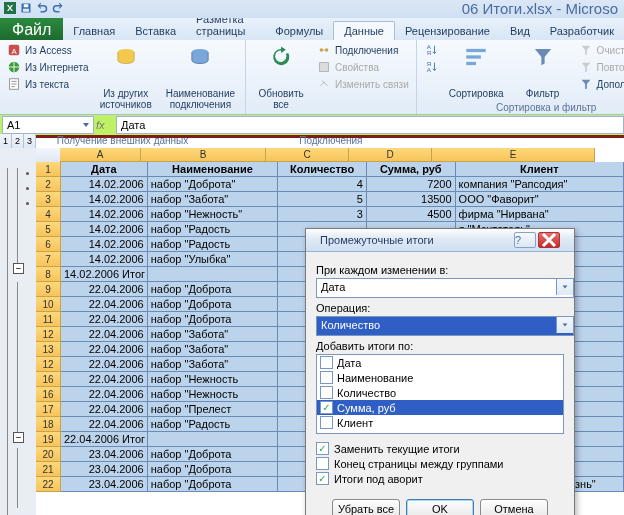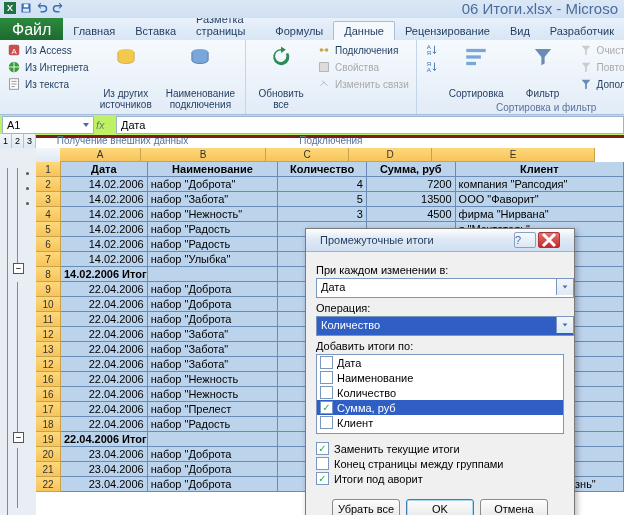--- a/index.html
+++ b/index.html
@@ -45,21 +45,21 @@
 .gutter{position:absolute;left:0;top:0;width:36px;bottom:0;background:#e9eef5}
 .corners{position:absolute;left:36px;top:0;width:24px;height:14px;background:linear-gradient(#f2f6fb,#dfe9f4);border-right:1px solid #9db4cf;border-bottom:1px solid #9db4cf}
 .colhdrs{position:absolute;left:60px;top:0;right:0;height:14px;display:flex}
 .colhdr{background:linear-gradient(#fdd87b,#f7c45b);border-right:1px solid #c9a24a;border-bottom:1px solid #c9a24a;text-align:center;font-size:10px;line-height:14px;color:#333}
 .rows{position:absolute;left:36px;top:14px;right:0;bottom:0}
 .row{height:15px;display:flex;position:relative}
 .rowhdr{width:24px;background:linear-gradient(#fdd87b,#f7c45b);border-right:1px solid #c9a24a;border-bottom:1px solid #c9a24a;text-align:center;font-size:10px;line-height:15px;color:#333;flex:0 0 24px}
 .cell{border-right:1px solid #6a8bb5;border-bottom:1px solid #6a8bb5;padding:0 3px;font-size:11px;line-height:15px;overflow:hidden;white-space:nowrap;background:#bcd3ec}
 .row.header .cell{background:#bcd3ec;font-weight:bold;text-align:center}
 .cell.r{text-align:right}
-.row.bold .cell{font-weight:bold}
+.row.bold .cell{font-weight:normal}
 .gutter .box{position:absolute;width:9px;height:9px;border:1px solid #555;background:#fff;font-size:9px;line-height:9px;text-align:center;font-family:monospace}
 .gutter .dot{position:absolute;width:3px;height:3px;background:#555;border-radius:50%}
 .gutter .vline{position:absolute;width:1px;background:#888}
 
 
 .dialog{position:absolute;left:305px;top:228px;width:268px;background:#f0f0f0;border:1px solid #7a7a7a;box-shadow:2px 2px 6px rgba(0,0,0,.3);font-size:11px}
 .dlg-title{height:22px;background:linear-gradient(#fdfdfd,#dfe9f4 45%,#cfe0f3);display:flex;align-items:center;padding:0 14px;border-bottom:1px solid #9db4cf}
 .dlg-title span{flex:1;color:#1f3b5e}
 .dlg-title .tbtn{width:20px;height:14px;margin-left:2px;border:1px solid #8aa2c0;background:linear-gradient(#f5f9fe,#dce7f5);border-radius:2px;display:flex;align-items:center;justify-content:center}
 .tbtn.close{background:linear-gradient(#e57373,#c62828);border-color:#a33}

